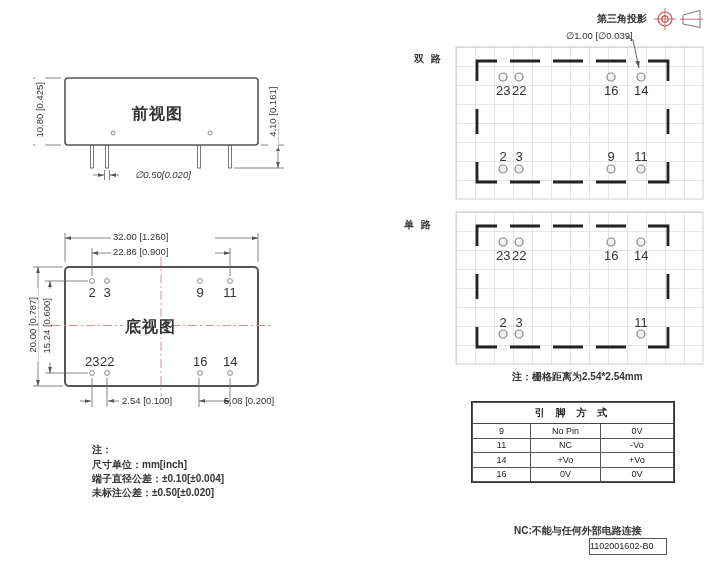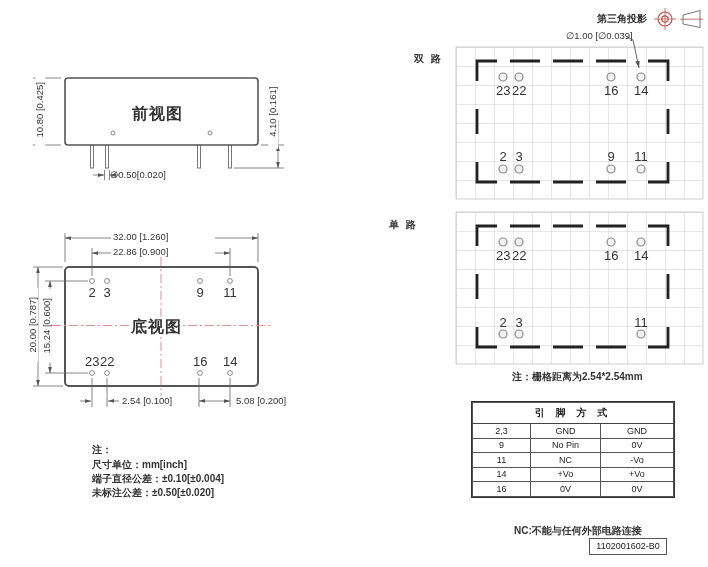--- a/index.html
+++ b/index.html
@@ -14,21 +14,21 @@
   .viewlabel{font-size:16px;font-weight:600;letter-spacing:1px;}
   .gridlabel{font-size:10px;font-weight:700;letter-spacing:2px;}
   .note-line{font-size:10px;font-weight:600;}
   #pin-table{position:absolute;left:472px;top:402px;width:201px;border-collapse:collapse;
              table-layout:fixed;font-size:9px;color:#222;}
   #pin-table td{border:1px solid #555;text-align:center;padding:0;height:13.5px;overflow:hidden;}
   #pin-table .title-cell{height:20px;font-weight:700;font-size:10px;letter-spacing:4px;border-bottom:1.5px solid #444;}
   #pin-table .hdr{font-weight:700;height:14px;}
   #pin-table{border:1.5px solid #333;outline:0.5px solid #333;}
   #part-box{position:absolute;left:589px;top:538px;width:76px;height:15px;border:1px solid #555;
-            font-size:9px;text-align:center;line-height:15px;color:#222;}
+            font-size:9px;text-align:left;line-height:15px;color:#222;}
 </style>
 </head>
 <body>
 
 <div id="sheet">
 
   <svg width="708" height="567" viewBox="0 0 708 567">
     <defs>
       <marker id="ar" markerWidth="9" markerHeight="7" refX="8" refY="3.5" orient="auto-start-reverse">
         <path d="M0,1 L8,3.5 L0,6 z" fill="#555"></path>
@@ -178,50 +178,50 @@
       <line x1="654" y1="19" x2="676" y2="19" stroke="#c0504d" stroke-width="0.8"></line>
       <line x1="665" y1="8" x2="665" y2="30" stroke="#c0504d" stroke-width="0.8"></line>
       <polygon points="683,15 700,10.5 700,27.5 683,24" stroke="#777" stroke-width="1"></polygon>
       <line x1="680" y1="19.2" x2="703" y2="19.2" stroke="#c0504d" stroke-width="0.8"></line>
     </g>
   </svg>
 
   <span class="t cn viewlabel" style="left:132px;top:106px;width:44px;text-align:center;">前视图</span>
   <span class="t vtext wbg" style="left:3px;top:105px;width:70px;">10.80 [0.425]</span>
   <span class="t vtext wbg" style="left:236px;top:107px;width:70px;">4.10 [0.161]</span>
-  <span class="t" style="left:110px;top:170px;">∅0.50[0.020]</span>
+  <span class="t" style="left:135px;top:170px;font-style:italic;">∅0.50[0.020]</span>
 
   <span class="t wbg" style="left:111px;top:232px;width:100px;text-align:left;">32.00 [1.260]</span>
   <span class="t wbg" style="left:111px;top:247px;width:100px;text-align:left;">22.86 [0.900]</span>
   <span class="t vtext wbg" style="left:-4px;top:320px;width:70px;">20.00 [0.787]</span>
   <span class="t vtext wbg" style="left:10px;top:321px;width:70px;">15.24 [0.600]</span>
-  <span class="t cn viewlabel wbg" style="left:129px;top:319px;width:44px;">底视图</span>
+  <span class="t cn viewlabel wbg" style="left:123px;top:319px;width:44px;">底视图</span>
 
   <span class="t pin" style="left:85px;top:286px;">2</span>
   <span class="t pin" style="left:100px;top:286px;">3</span>
   <span class="t pin" style="left:193px;top:286px;">9</span>
   <span class="t pin" style="left:223px;top:286px;">11</span>
   <span class="t pin" style="left:85px;top:355px;">23</span>
   <span class="t pin" style="left:100px;top:355px;">22</span>
   <span class="t pin" style="left:193px;top:355px;">16</span>
   <span class="t pin" style="left:223px;top:355px;">14</span>
 
   <span class="t" style="left:122px;top:396px;">2.54 [0.100]</span>
-  <span class="t" style="left:236px;top:396px;">5.08 [0.200]</span>
+  <span class="t" style="left:224px;top:396px;">5.08 [0.200]</span>
 
   <div class="t note-line" style="left:92px;top:445px;">注：</div>
   <div class="t note-line" style="left:92px;top:460px;">尺寸单位：mm[inch]</div>
   <div class="t note-line" style="left:92px;top:474px;">端子直径公差：±0.10[±0.004]</div>
   <div class="t note-line" style="left:92px;top:488px;">未标注公差：±0.50[±0.020]</div>
 
   <span class="t cn" style="left:597px;top:14px;font-size:10px;font-family:Liberation Serif, serif;">第三角投影</span>
   <span class="t" style="left:566px;top:31px;text-align:center;">∅1.00 [∅0.039]</span>
 
   <span class="t gridlabel" style="left:414px;top:54px;">双 路</span>
-  <span class="t gridlabel" style="left:389px;top:220px;">单 路</span>
+  <span class="t gridlabel" style="left:404px;top:220px;">单 路</span>
 
   <span class="t pin" style="left:496px;top:84px;">23</span>
   <span class="t pin" style="left:512px;top:84px;">22</span>
   <span class="t pin" style="left:604px;top:84px;">16</span>
   <span class="t pin" style="left:634px;top:84px;">14</span>
   <span class="t pin" style="left:496px;top:150px;">2</span>
   <span class="t pin" style="left:512px;top:150px;">3</span>
   <span class="t pin" style="left:604px;top:150px;">9</span>
   <span class="t pin" style="left:634px;top:150px;">11</span>
 
@@ -239,25 +239,20 @@
     <colgroup>
         <col style="width:58px">
         <col style="width:70px">
         <col style="width:73px">
       </colgroup>
     <tbody>
         <tr>
           <td colspan="3" class="title-cell">引 脚 方 式</td>
         </tr>
     <tr>
-      <td>2,3</td>
-      <td>GND</td>
-      <td>GND</td>
-    </tr>
-    <tr>
       <td>9</td>
       <td>No Pin</td>
       <td>0V</td>
     </tr>
     <tr>
       <td>11</td>
       <td>NC</td>
       <td>-Vo</td>
     </tr>
     <tr>

